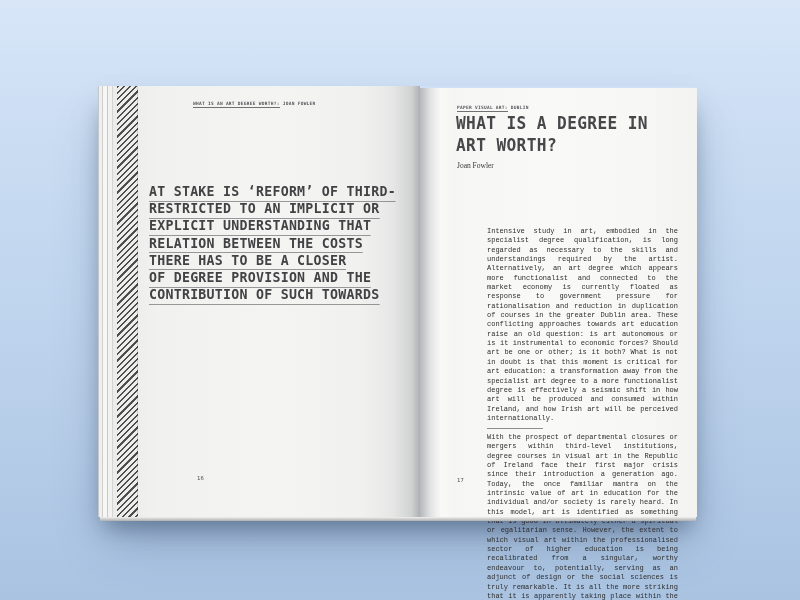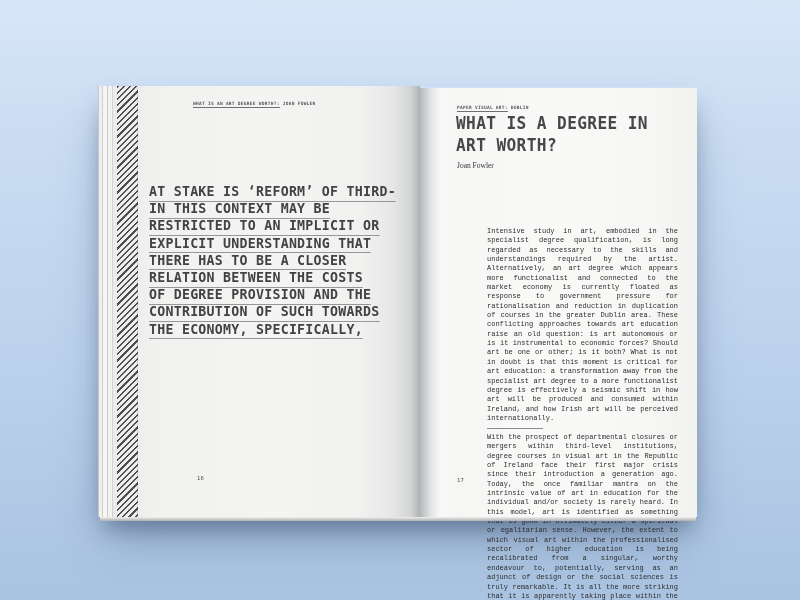--- a/index.html
+++ b/index.html
@@ -120,28 +120,26 @@
     <div class="edge-stack"></div>
     <div class="hatch"></div>
 
     <div class="micro lp-header">
       <span class="u">WHAT IS AN ART DEGREE WORTH?:</span>
       <span>JOAN FOWLER</span>
     </div>
 
     <div class="pull-quote">
       <div class="pq-line"><span>AT STAKE IS ‘REFORM’ OF THIRD-</span></div>
-      <div class="pq-line"><span>IN THIS CONTEXT MAY BE</span></div>
       <div class="pq-line"><span>RESTRICTED TO AN IMPLICIT OR</span></div>
       <div class="pq-line"><span>EXPLICIT UNDERSTANDING THAT</span></div>
+      <div class="pq-line"><span>RELATION BETWEEN THE COSTS</span></div>
       <div class="pq-line"><span>THERE HAS TO BE A CLOSER</span></div>
-      <div class="pq-line"><span>RELATION BETWEEN THE COSTS</span></div>
       <div class="pq-line"><span>OF DEGREE PROVISION AND THE</span></div>
       <div class="pq-line"><span>CONTRIBUTION OF SUCH TOWARDS</span></div>
-      <div class="pq-line"><span>THE ECONOMY, SPECIFICALLY,</span></div>
     </div>
 
     <div class="page-num">16</div>
   </div>
 
   <div class="page right-page">
 
     <div class="micro rp-imprint">
       <span class="u">PAPER VISUAL ART:</span>
       <span>DUBLIN</span>

